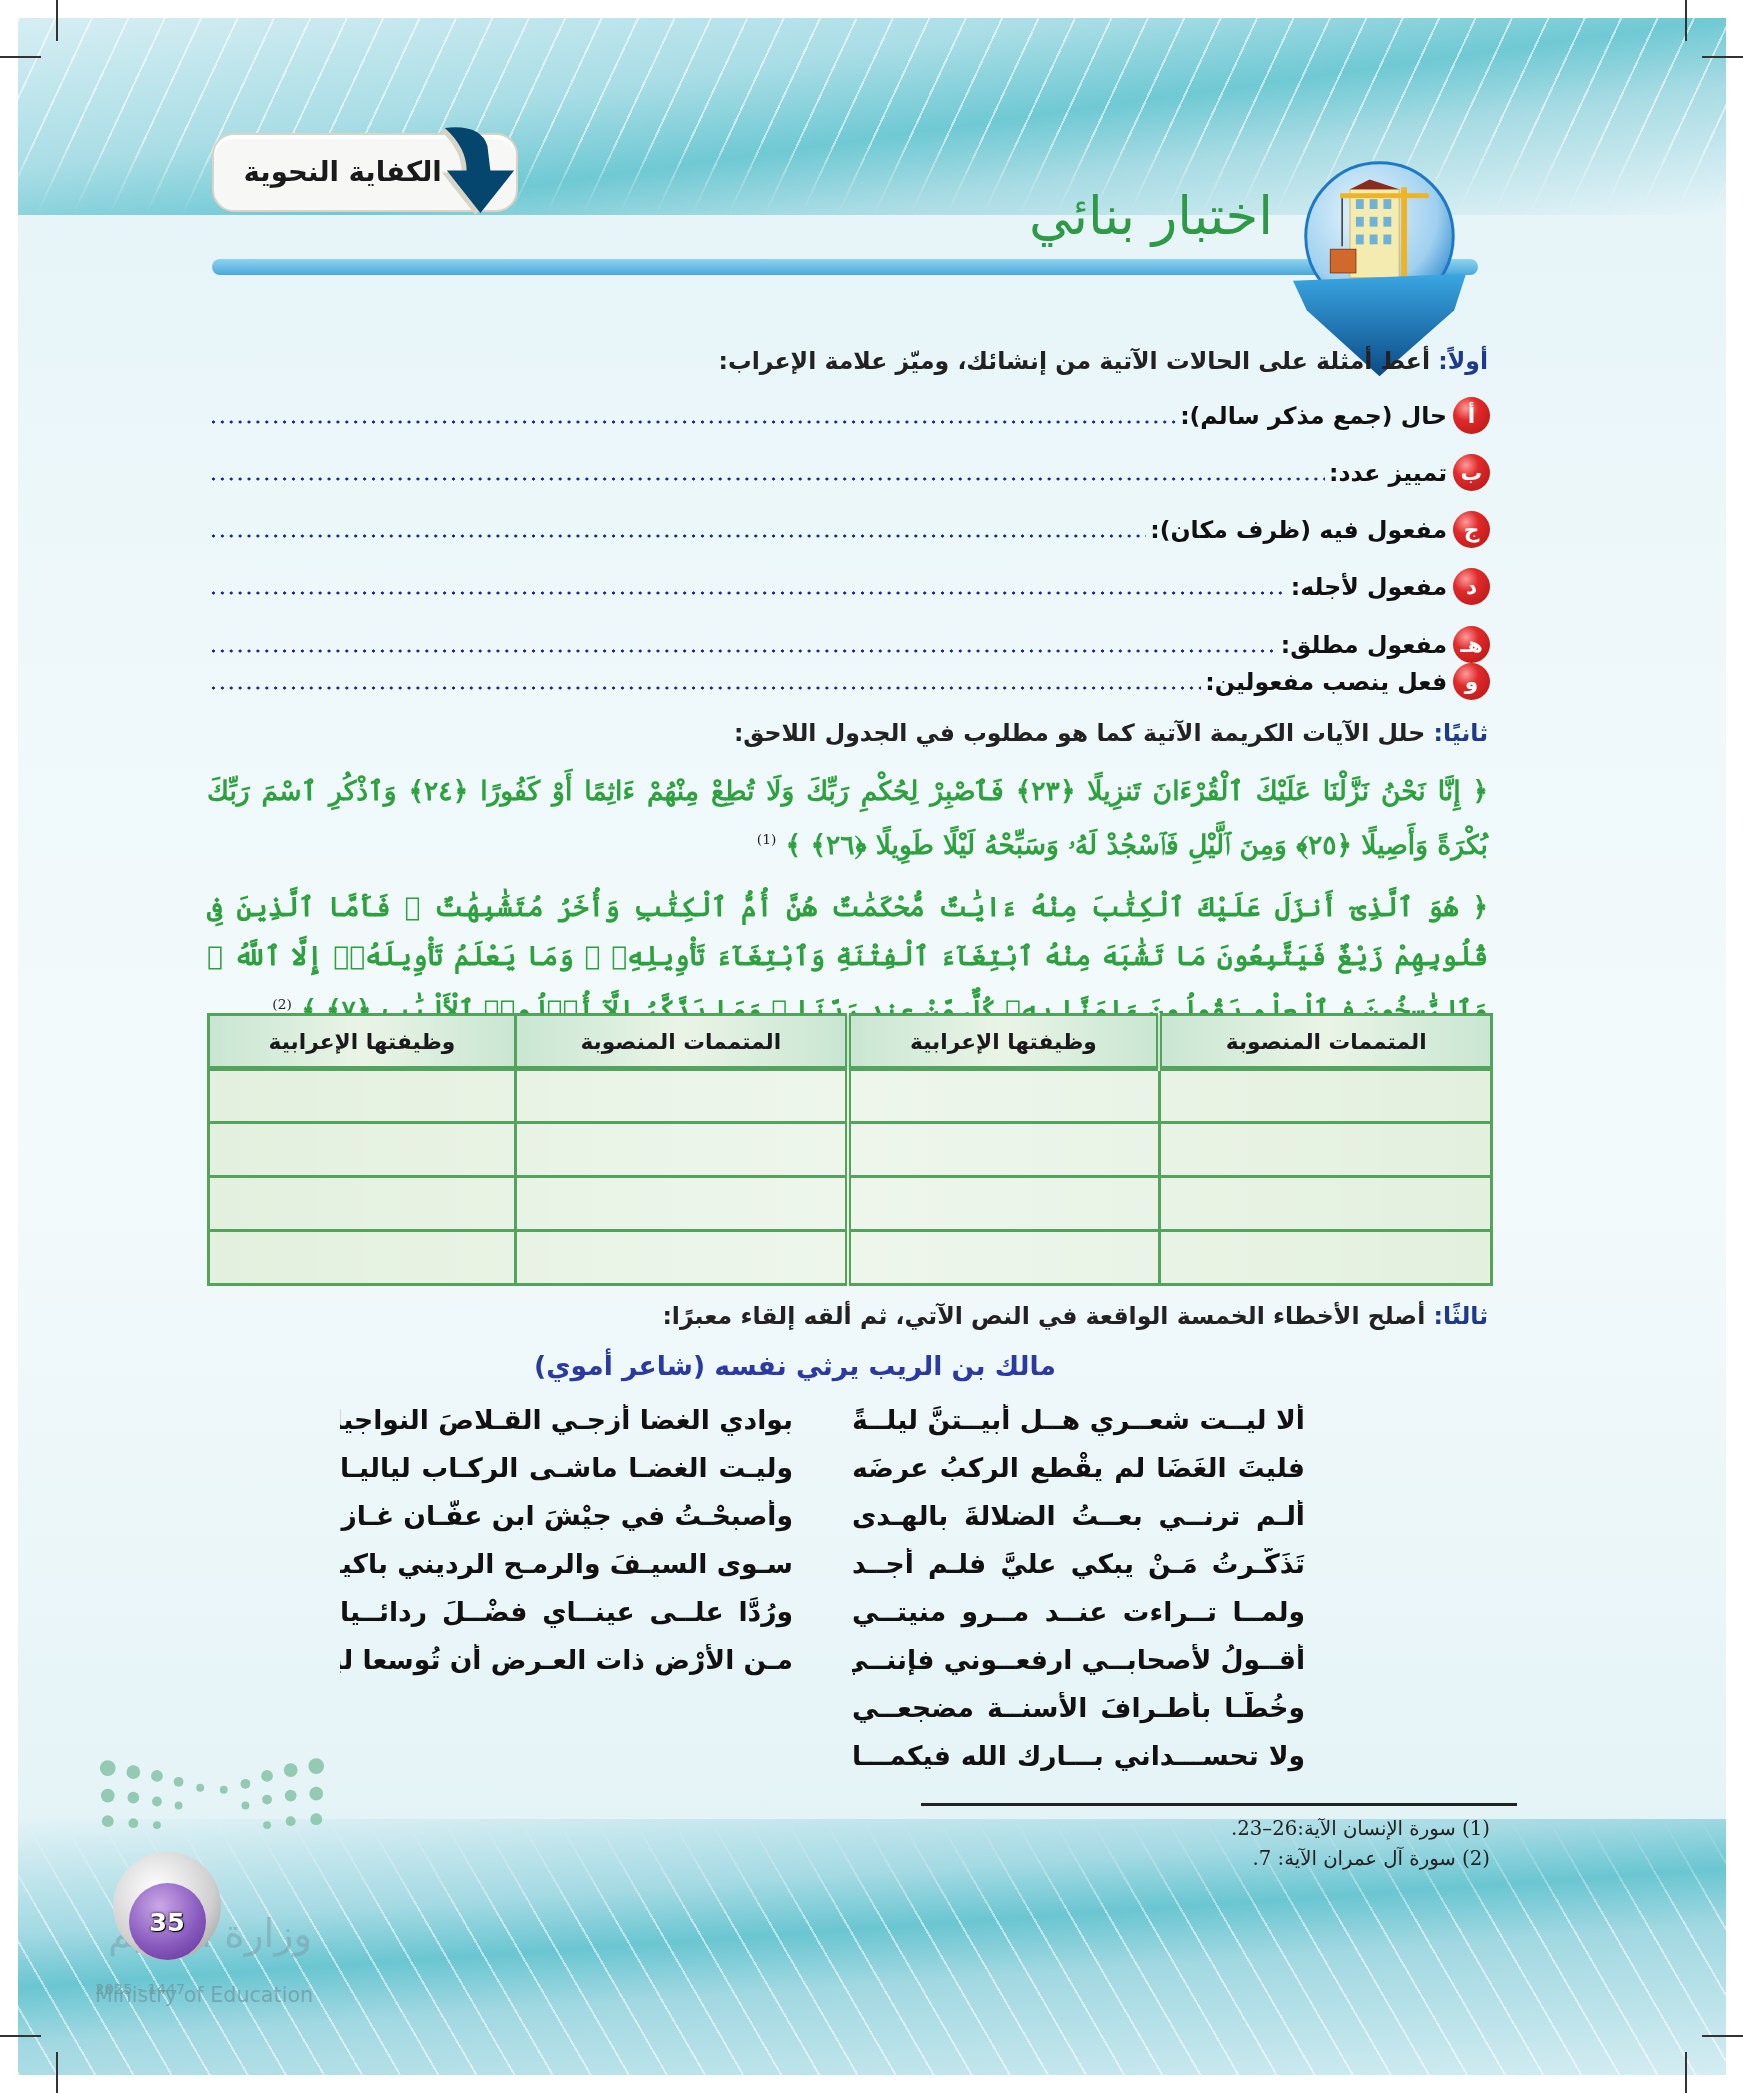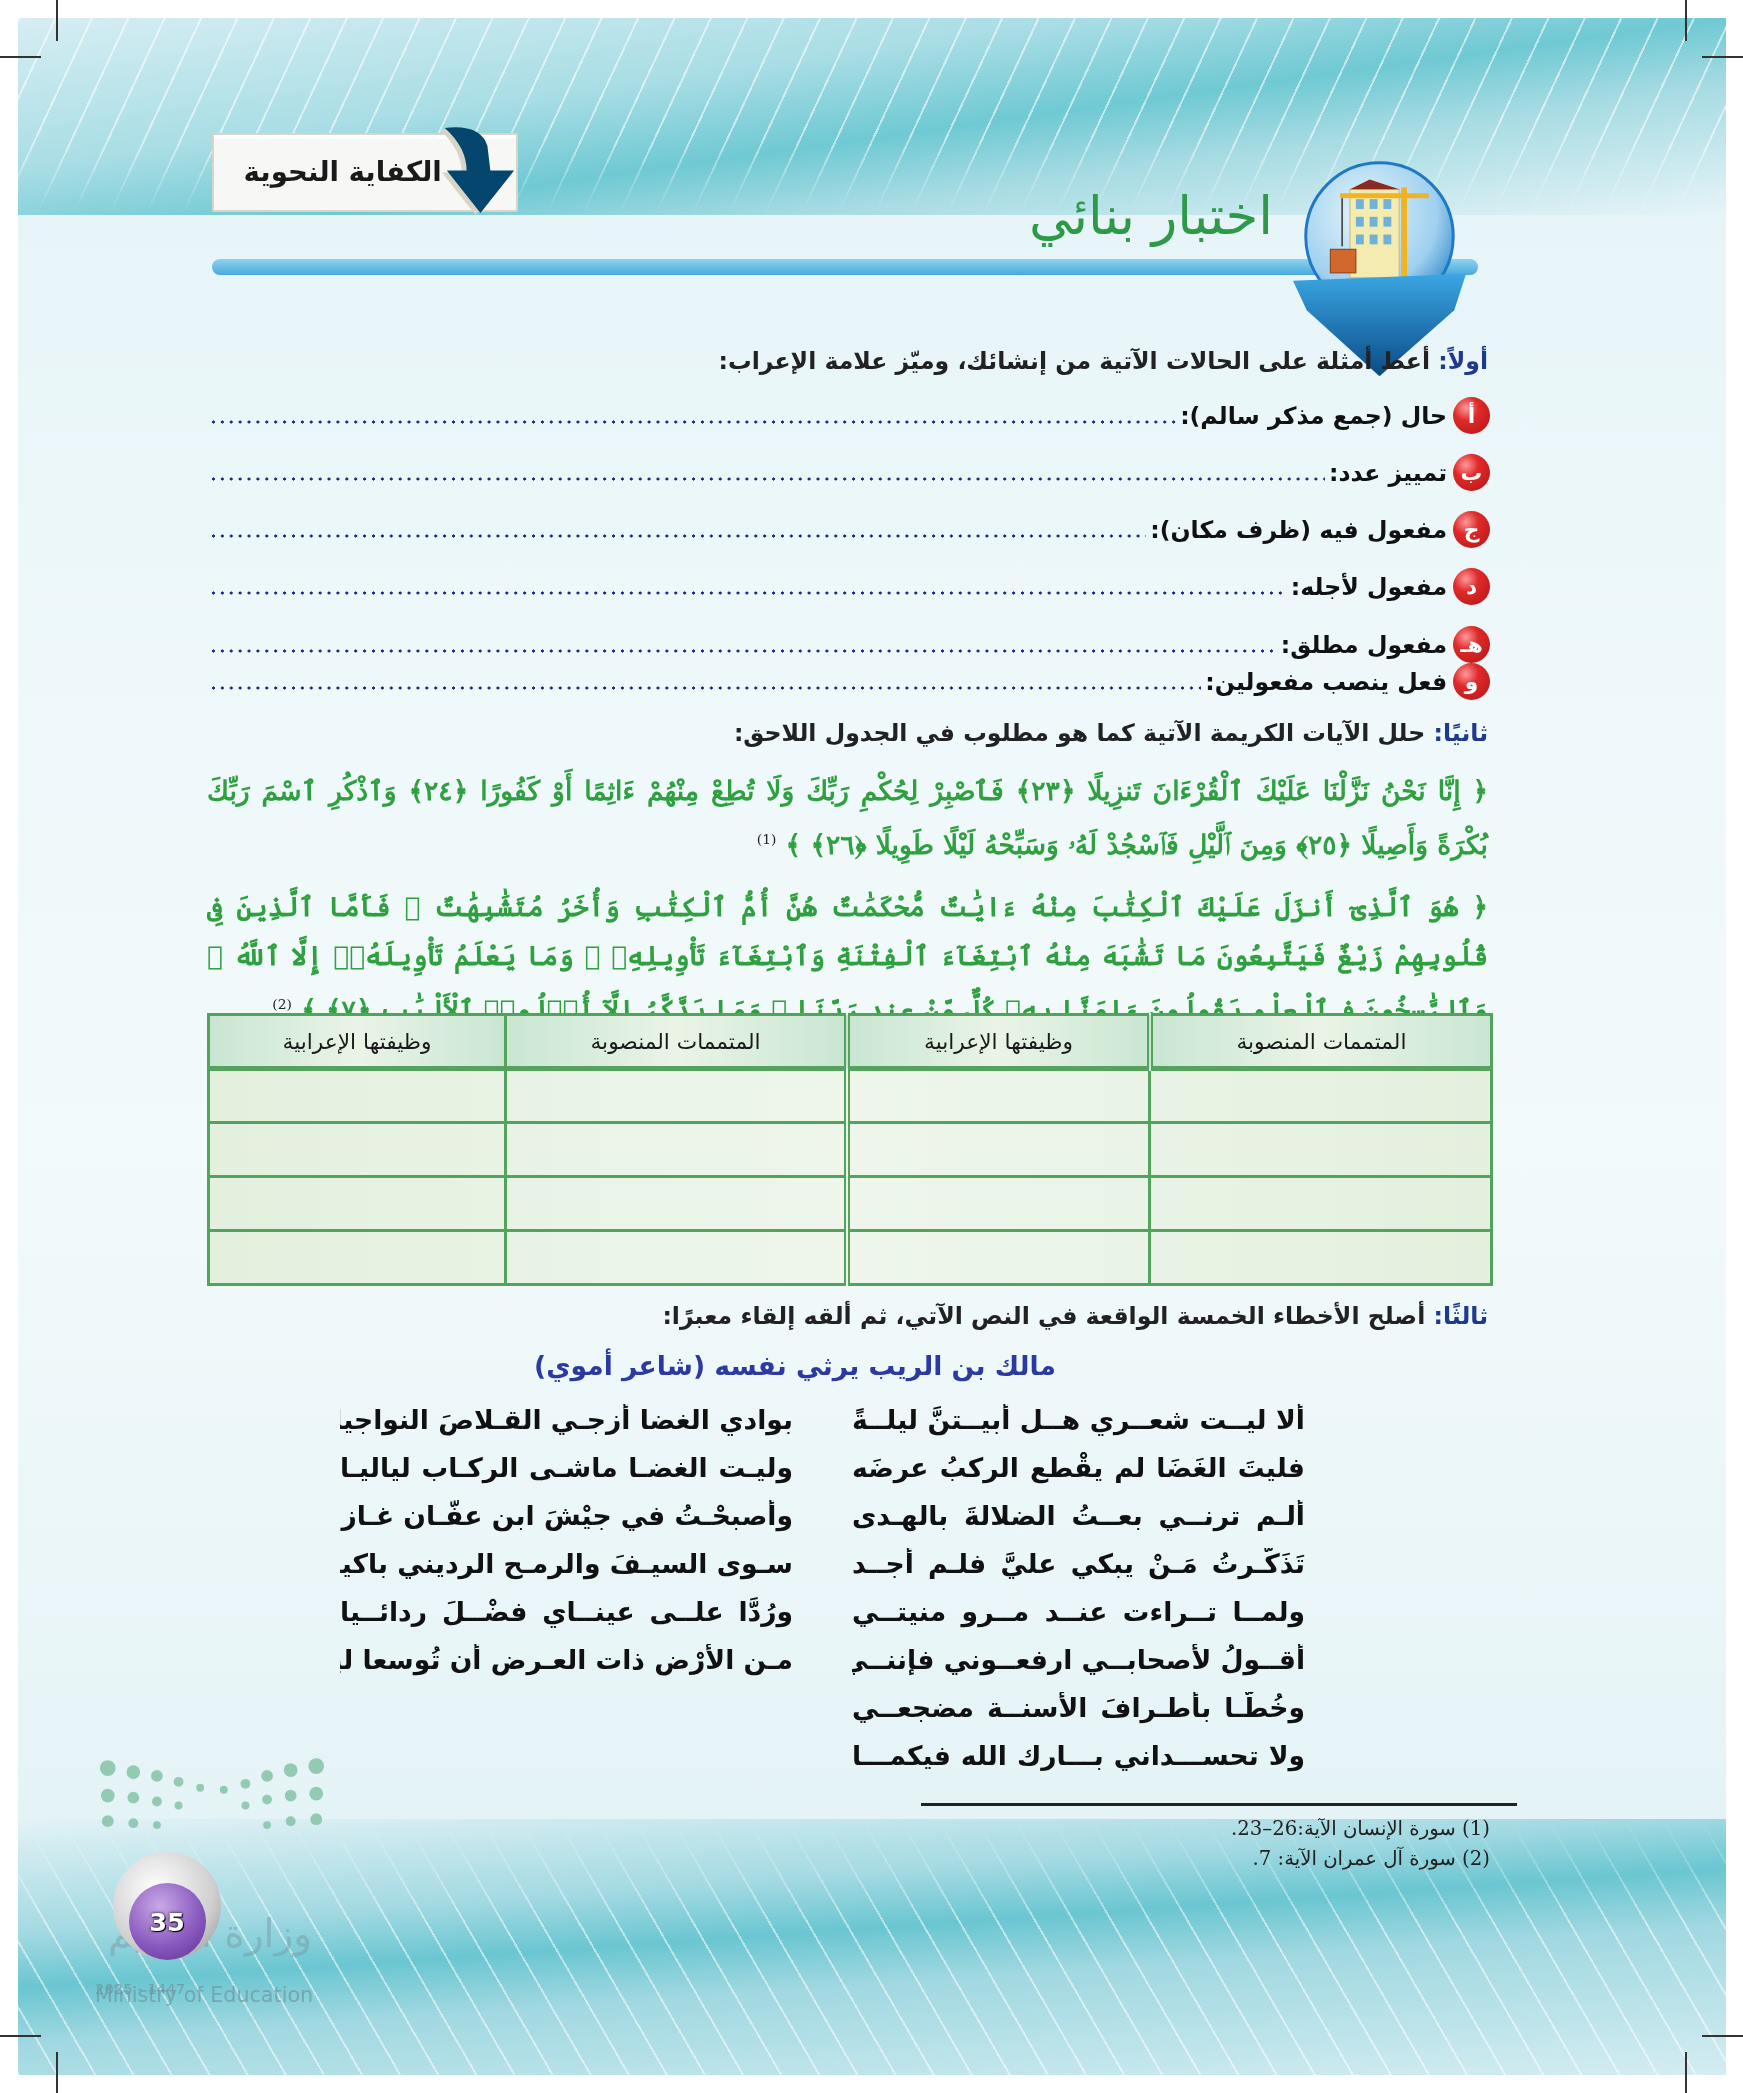--- a/index.html
+++ b/index.html
@@ -31,21 +31,21 @@
       background: repeating-linear-gradient(60deg, rgba(255,255,255,0.5) 0 2px, transparent 2px 33px);
       -webkit-mask: linear-gradient(180deg, transparent 0%, #000 40%, #000 100%);
       mask: linear-gradient(180deg, transparent 0%, #000 40%, #000 100%);
     }
     
     .crop { position: absolute; background: #333; }
 
     
     .unit-badge {
       position: absolute; left: 212px; top: 133px; width: 306px; height: 79px;
-      background: #f7f8f6; border: 2px solid #d8d4c6; border-radius: 2px;
+      background: #f7f8f6; border: 2px solid #d8d4c6; border-radius: 22px;
       box-shadow: inset 0 3.9px 0 #fff;
     }
     .unit-badge-label {
       position: absolute; left: 29.6px; top: 19.7px; font-size: 27.6px; font-weight: bold; color: #1a1a1a;
       direction: rtl; font-family: "DejaVu Sans", sans-serif;
     }
     .arrow-icon { position: absolute; left: 433px; top: 126px; width: 89px; height: 89px; }
 
     .title-bar {
       position: absolute; left: 212px; top: 259px; width: 1266px; height: 15.8px;
@@ -83,21 +83,21 @@
       direction: rtl; text-align: justify; line-height: 49px; font-family: "DejaVu Serif", serif;
     }
     .fn-ref { font-size: 13.8px; color: #222; vertical-align: super; font-weight: normal; }
 
     .analysis-table {
       position: absolute; left: 207px; top: 1013px; width: 1286px; border-collapse: collapse;
       background: linear-gradient(90deg, #e3f0de, #eef6ec 50%, #e3f0de);
     }
     .analysis-table th, .analysis-table td { border: 3px solid #54a35c; }
     .analysis-table th {
-      height: 54px; font-size: 21.7px; font-weight: normal; color: #1a1a1a;
+      height: 54px; font-size: 21.7px; font-weight: bold; color: #1a1a1a;
       background: linear-gradient(90deg, #c9e6d2, #eaf4e6 50%, #c9e6d2);
       border-bottom-width: 5.9px;
     }
     .analysis-table td { height: 54px; }
     .analysis-table .split { border-right: 6.9px double #54a35c; }
 
     .poem-title {
       position: absolute; right: 688px; top: 1350px; font-size: 26.6px; font-weight: bold; color: #2b3aa0;
       direction: rtl; white-space: nowrap; text-align: center;
     }

